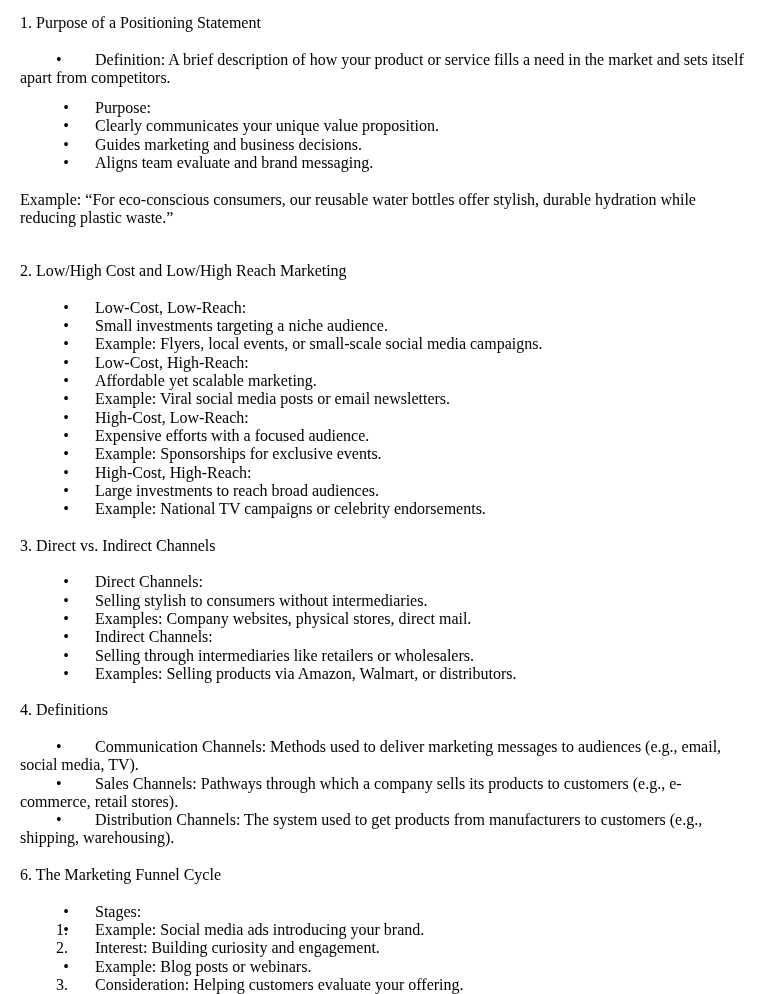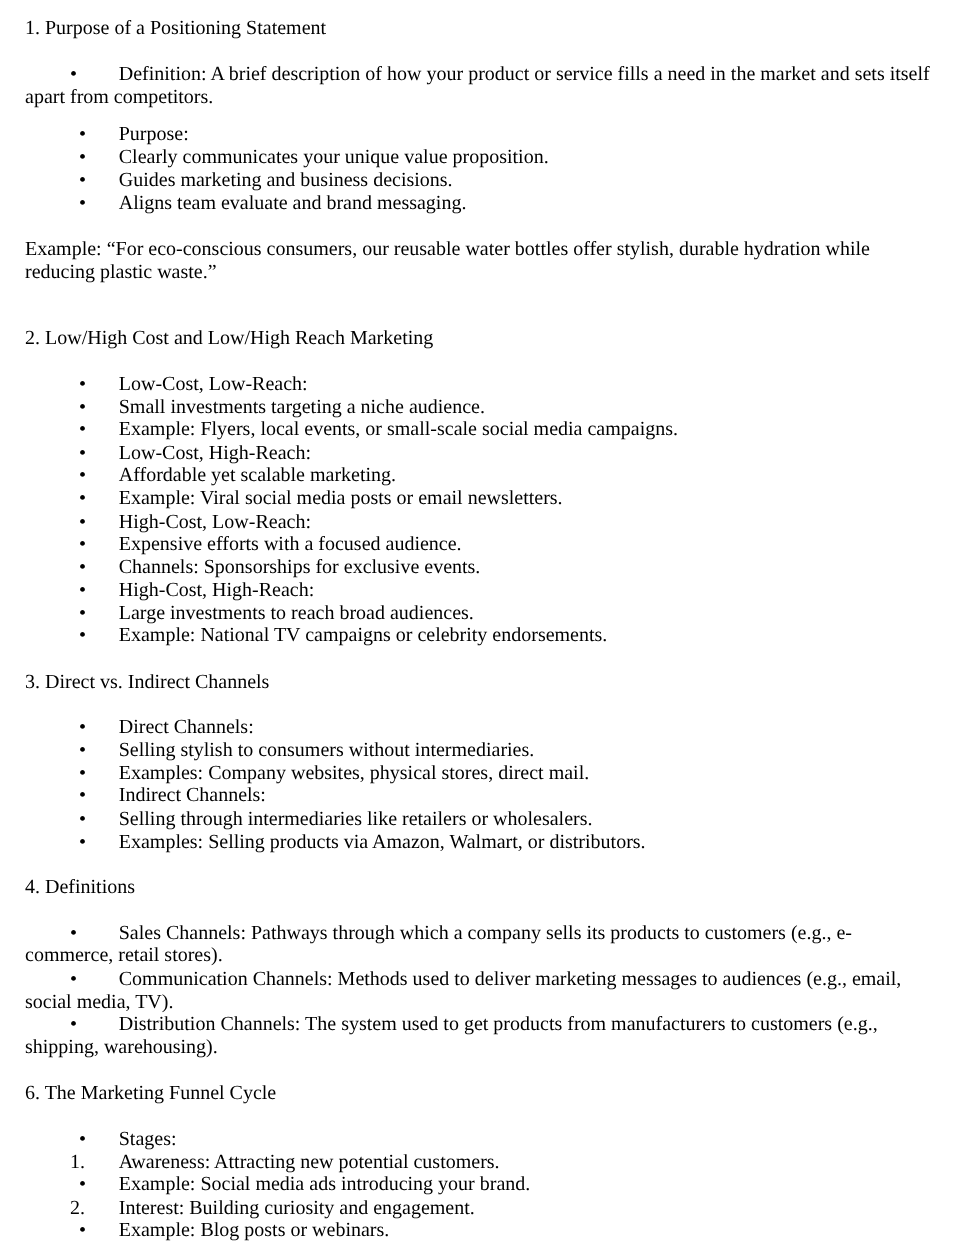--- a/index.html
+++ b/index.html
@@ -41,21 +41,21 @@
     <div class="heading">2. Low/High Cost and Low/High Reach Marketing</div>
     <div class="list">
       <div class="li"><span class="mk">•</span><span>Low-Cost, Low-Reach:</span></div>
       <div class="li"><span class="mk">•</span><span>Small investments targeting a niche audience.</span></div>
       <div class="li"><span class="mk">•</span><span>Example: Flyers, local events, or small-scale social media campaigns.</span></div>
       <div class="li"><span class="mk">•</span><span>Low-Cost, High-Reach:</span></div>
       <div class="li"><span class="mk">•</span><span>Affordable yet scalable marketing.</span></div>
       <div class="li"><span class="mk">•</span><span>Example: Viral social media posts or email newsletters.</span></div>
       <div class="li"><span class="mk">•</span><span>High-Cost, Low-Reach:</span></div>
       <div class="li"><span class="mk">•</span><span>Expensive efforts with a focused audience.</span></div>
-      <div class="li"><span class="mk">•</span><span>Channels: Sponsorships for exclusive events.</span></div>
+      <div class="li"><span class="mk">•</span><span>Example: Sponsorships for exclusive events.</span></div>
       <div class="li"><span class="mk">•</span><span>High-Cost, High-Reach:</span></div>
       <div class="li"><span class="mk">•</span><span>Large investments to reach broad audiences.</span></div>
       <div class="li"><span class="mk">•</span><span>Example: National TV campaigns or celebrity endorsements.</span></div>
     </div>
   </div>
 
   <div>
     <div class="heading">3. Direct vs. Indirect Channels</div>
     <div class="list">
       <div class="li"><span class="mk">•</span><span>Direct Channels:</span></div>
@@ -63,31 +63,31 @@
       <div class="li"><span class="mk">•</span><span>Examples: Company websites, physical stores, direct mail.</span></div>
       <div class="li"><span class="mk">•</span><span>Indirect Channels:</span></div>
       <div class="li"><span class="mk">•</span><span>Selling through intermediaries like retailers or wholesalers.</span></div>
       <div class="li"><span class="mk">•</span><span>Examples: Selling products via Amazon, Walmart, or distributors.</span></div>
     </div>
   </div>
 
   <div>
     <div class="heading">4. Definitions</div>
     <div class="list">
+      <div class="wrap"><span class="mkx">•</span><span>Communication Channels: Methods used to deliver marketing messages to audiences (e.g., email, social media, TV).</span></div>
       <div class="wrap"><span class="mkx">•</span><span>Sales Channels: Pathways through which a company sells its products to customers (e.g., e-commerce, retail stores).</span></div>
-      <div class="wrap"><span class="mkx">•</span><span>Communication Channels: Methods used to deliver marketing messages to audiences (e.g., email, social media, TV).</span></div>
       <div class="wrap"><span class="mkx">•</span><span>Distribution Channels: The system used to get products from manufacturers to customers (e.g., shipping, warehousing).</span></div>
     </div>
   </div>
 
   <div>
     <div class="heading">6. The Marketing Funnel Cycle</div>
     <div class="list">
       <div class="li"><span class="mk">•</span><span>Stages:</span></div>
-      <div class="li num"><span class="mk">1.</span><span>Awareness: Attracting new potential customers.</span></div>
+      <div class="li num"><span class="mk">1.</span></div>
       <div class="li"><span class="mk">•</span><span>Example: Social media ads introducing your brand.</span></div>
       <div class="li num"><span class="mk">2.</span><span>Interest: Building curiosity and engagement.</span></div>
       <div class="li"><span class="mk">•</span><span>Example: Blog posts or webinars.</span></div>
       <div class="li num"><span class="mk">3.</span><span>Consideration: Helping customers evaluate your offering.</span></div>
     </div>
   </div>
 
 </div>
 
 </body></html>

